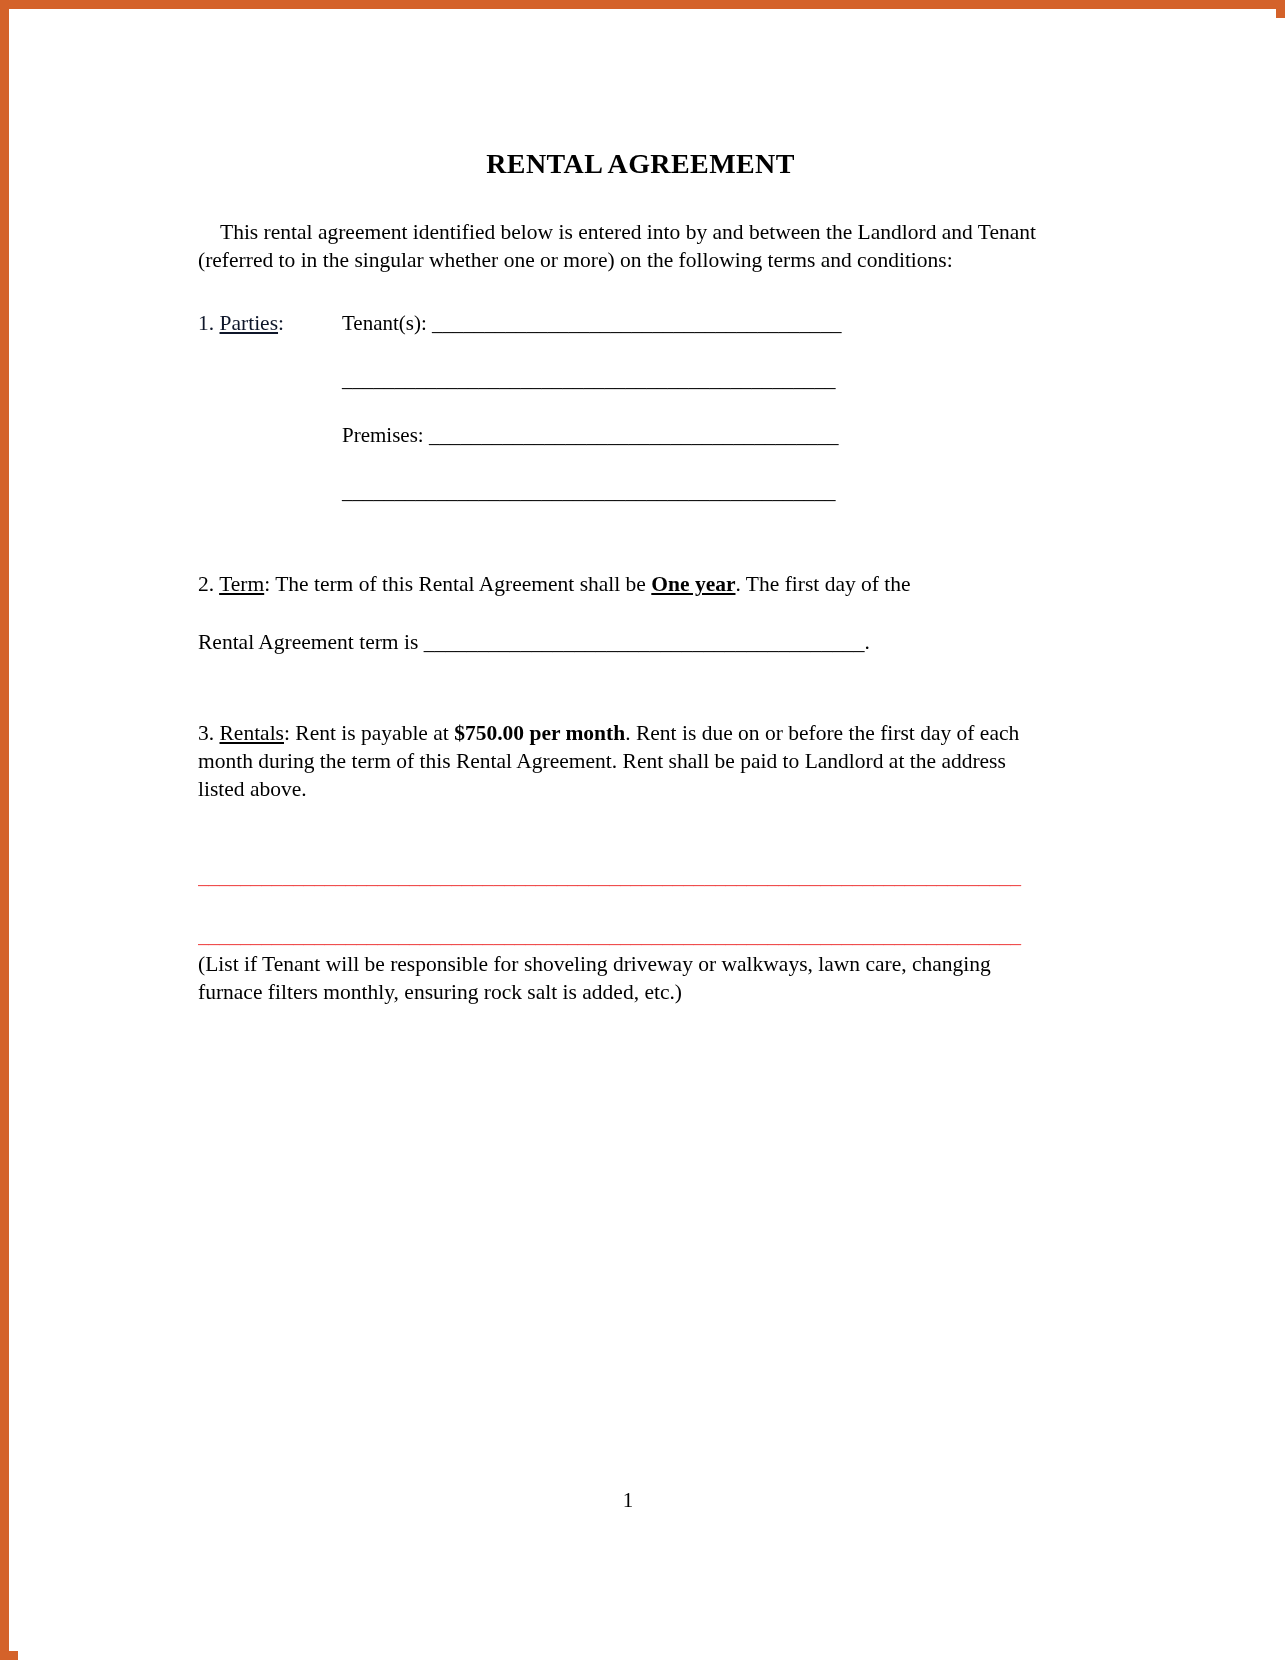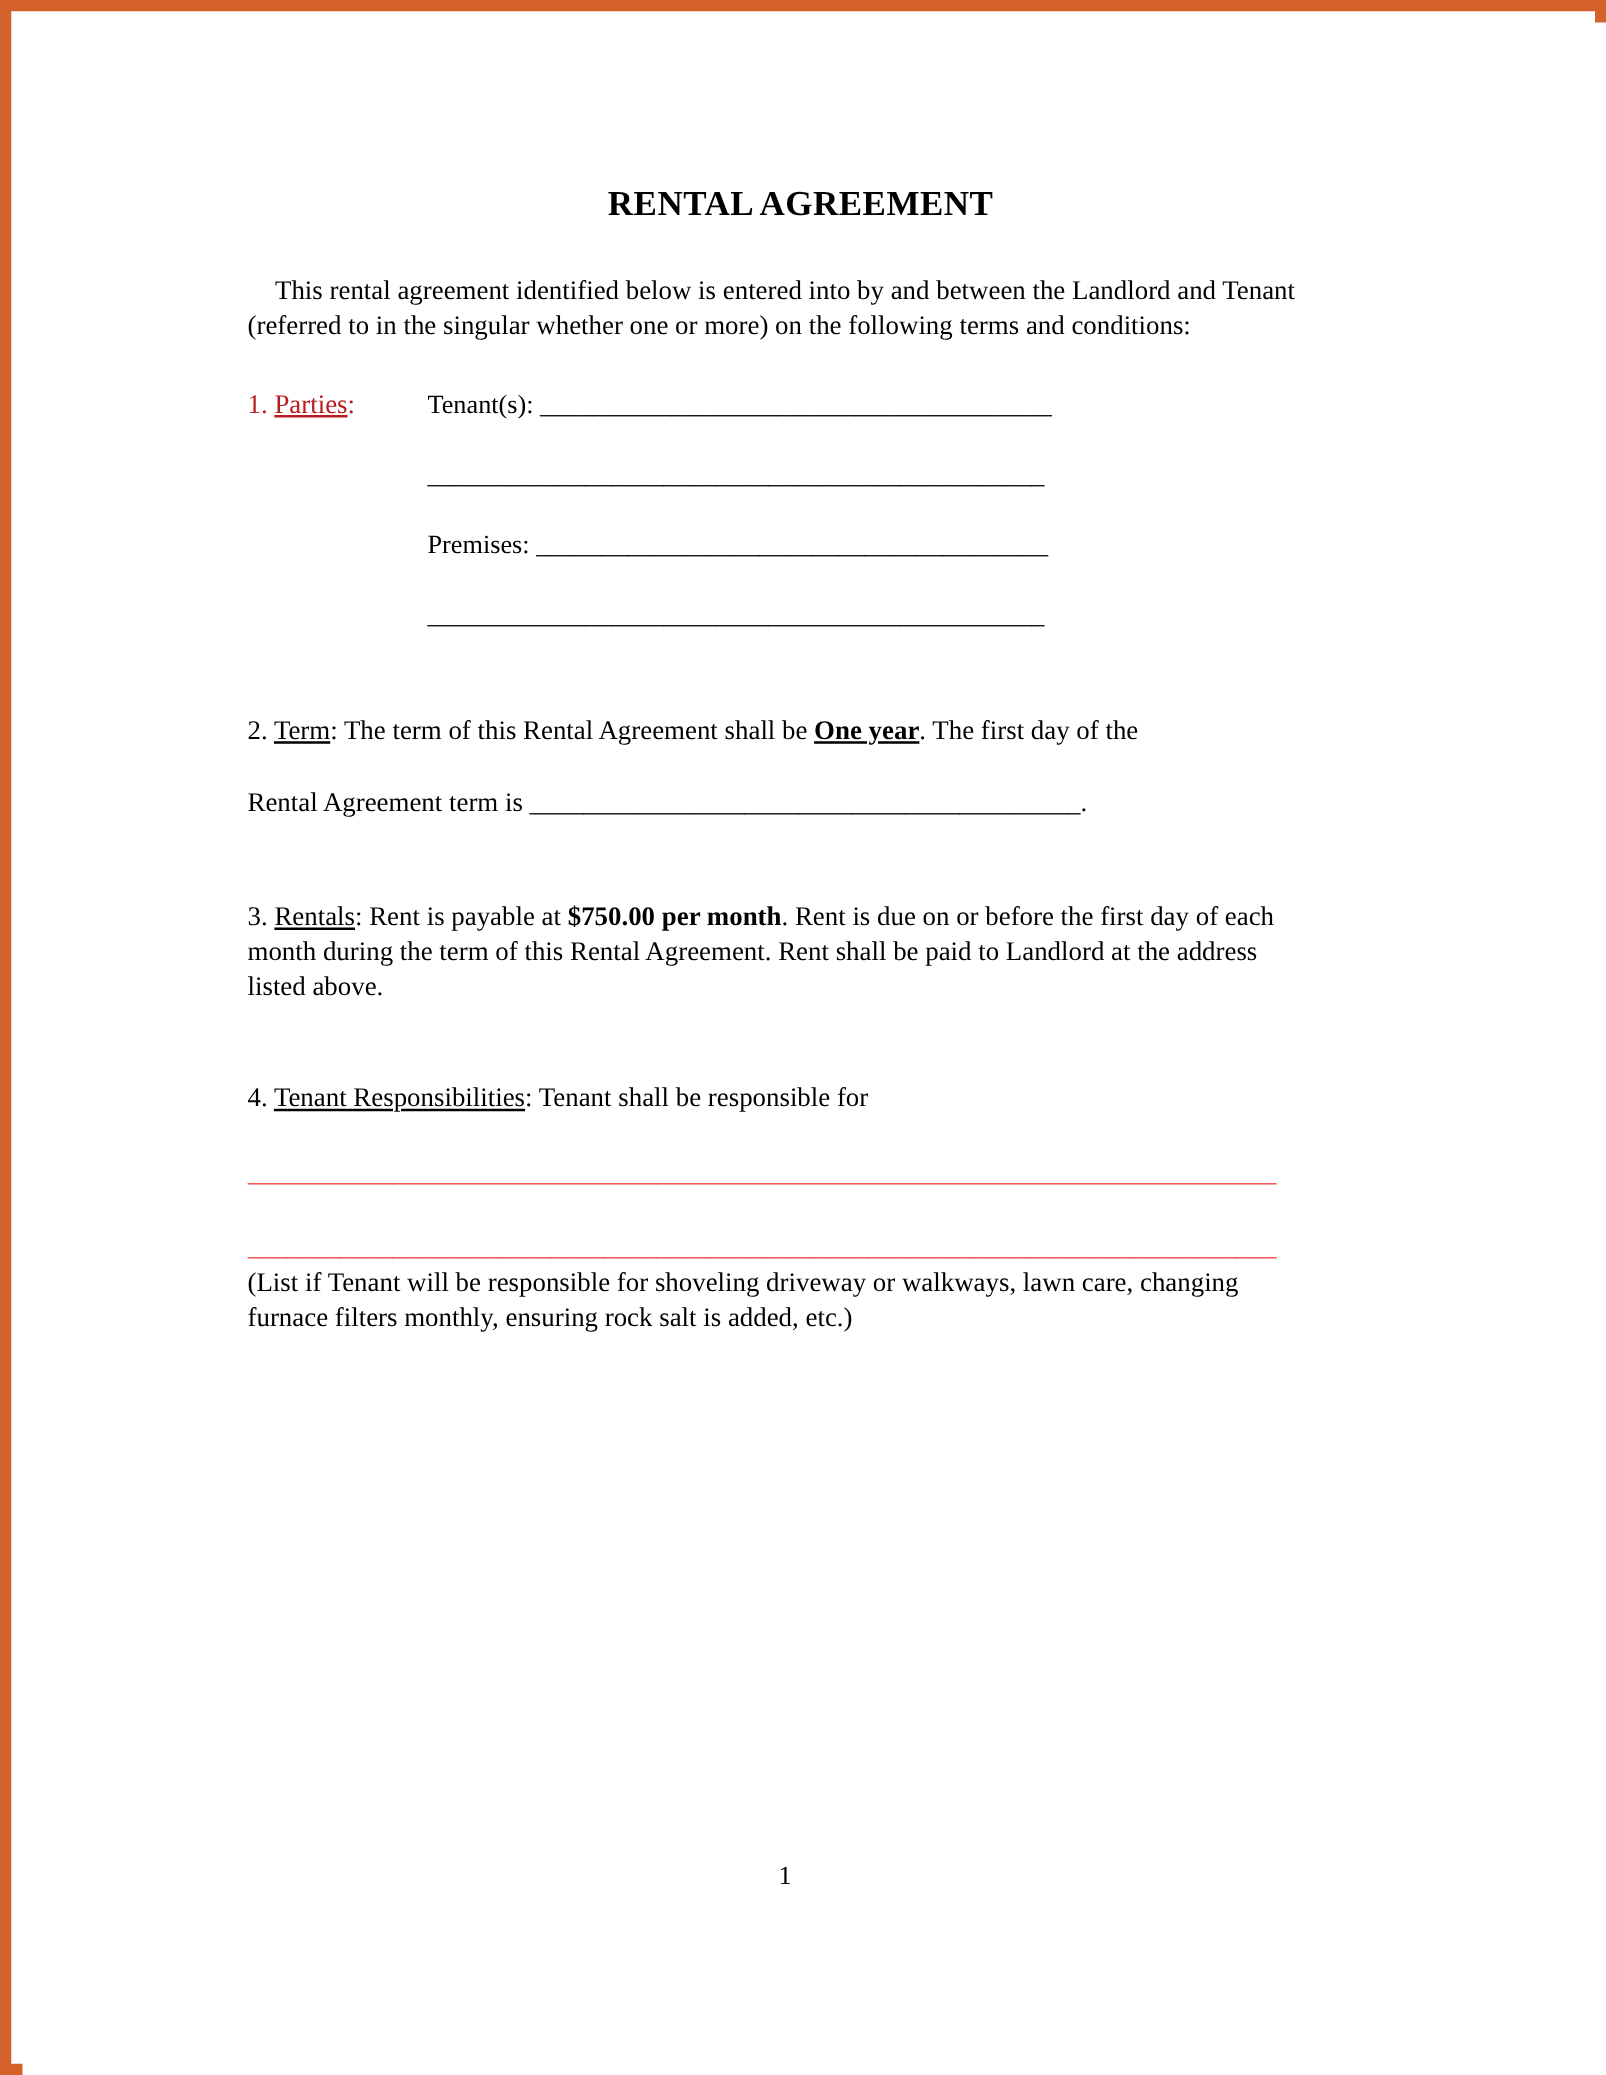--- a/index.html
+++ b/index.html
@@ -71,21 +71,21 @@
   .parties-block {
     margin-top: 36px;
     position: relative;
     width: 860px;
   }
   .parties-label {
     position: absolute;
     left: 0;
     top: 0;
     font-size: 21.5px;
-    color: #b91c1c;
+    color: #0f172a;
     text-align: right;
   }
   .field-rows {
     margin-left: 144px;
   }
   .field-row {
     font-size: 21px;
     color: #000;
     margin-bottom: 31px;
     white-space: nowrap;
@@ -162,21 +162,20 @@
       <div class="term-block">
         <p class="para"><span>2.</span> <span class="u">Term</span><span>:  The term of this Rental Agreement shall be </span><span class="bu">One year</span><span>.  The first day of the</span></p>
         <p class="para term-line2"><span>Rental Agreement term is </span><span>_________________________________________</span><span>.</span></p>
       </div>
 
       <div class="rentals-block">
         <p class="para"><span>3.</span> <span class="u">Rentals</span><span>:  Rent is payable at </span><span class="b">$750.00 per month</span><span>.  Rent is due on or before the first day of each month during the term of this Rental Agreement.  Rent shall be paid to Landlord at the address listed above.</span></p>
       </div>
 
       <div class="resp-block">
-        <p class="para"><span>4.</span> <span class="u">Tenant Responsibilities</span><span>:  Tenant shall be responsible for</span></p>
         <div class="longline">______________________________________________________________________________</div>
         <div class="longline">______________________________________________________________________________</div>
         <p class="note">(List if Tenant will be responsible for shoveling driveway or walkways, lawn care, changing furnace filters monthly, ensuring rock salt is added, etc.)</p>
       </div>
 
       <div class="page-number">1</div>
 
     </div>
   </div>
 </div>

